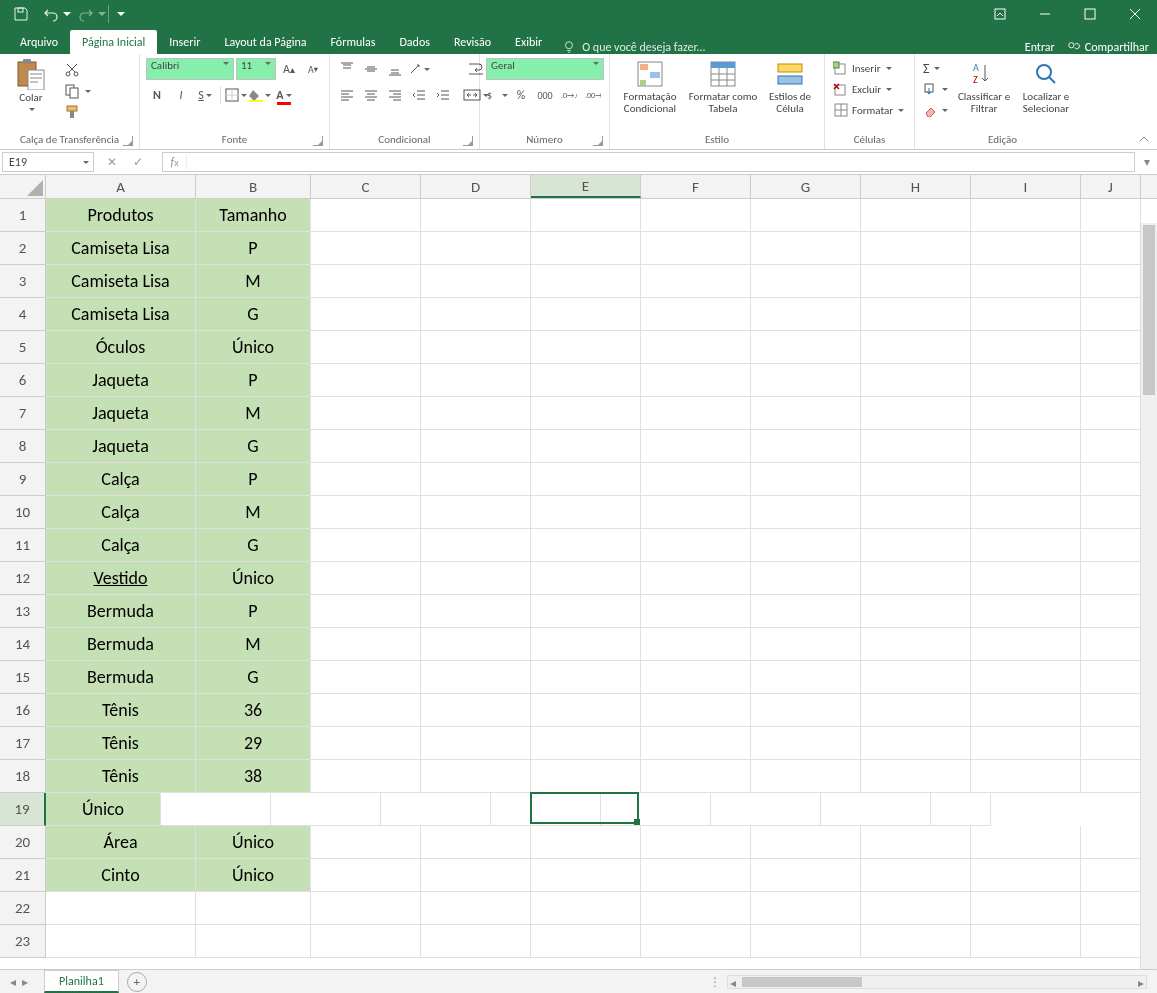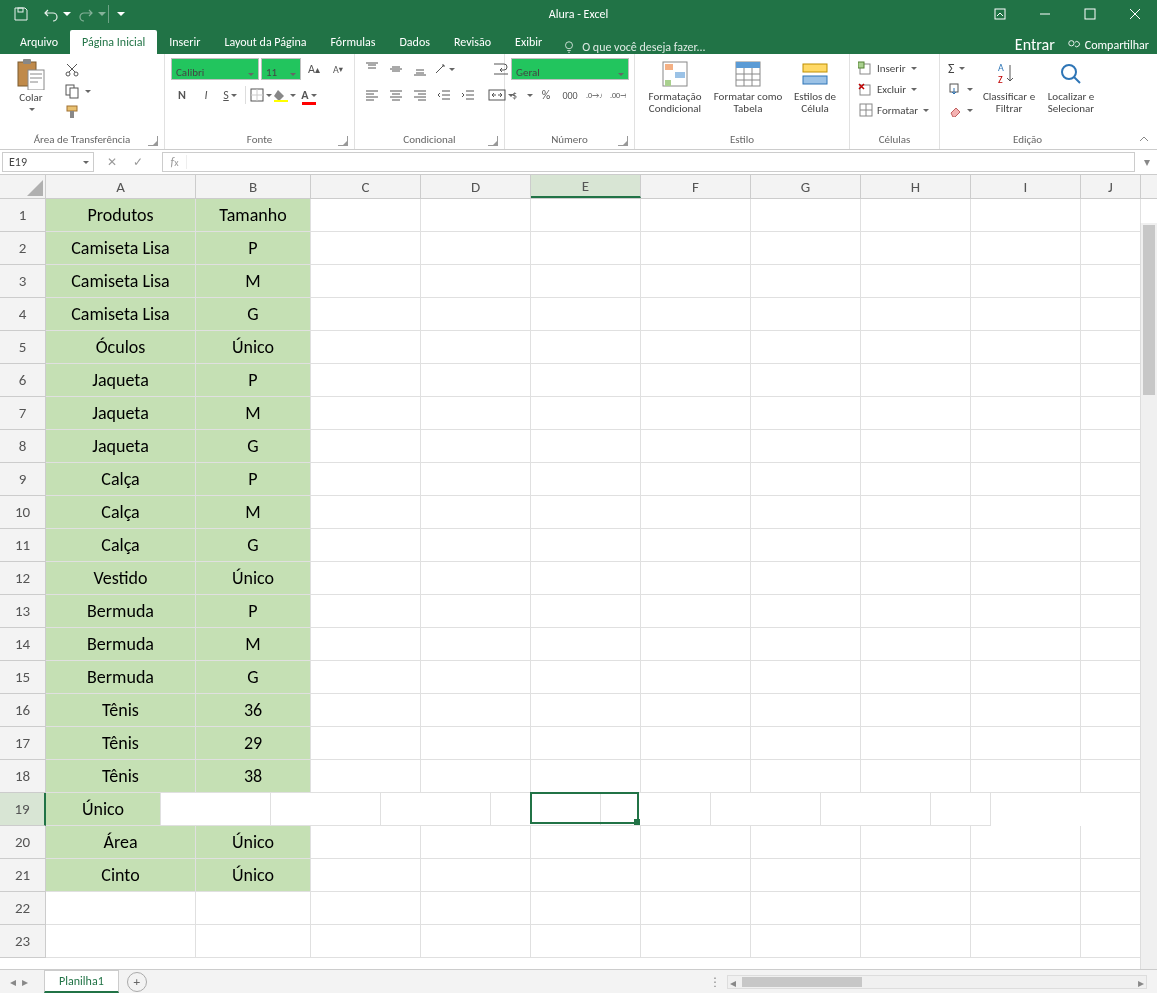--- a/index.html
+++ b/index.html
@@ -26,37 +26,37 @@
   .titlebar .winbtn{width:45px;height:28px;display:flex;align-items:center;justify-content:center;}
   .titlebar .winbtn svg{width:12px;height:12px;stroke:#fff;stroke-width:1;fill:none;}
 
   
   .tabstrip{height:26px;background:var(--excel-green);display:flex;align-items:flex-end;color:#fff;padding-left:8px;position:relative;}
   .tabstrip .tab{padding:5px 12px;font-size:12px;cursor:pointer;}
   .tabstrip .tab.active{background:#fff;color:var(--excel-green);border-radius:2px 2px 0 0;}
   .tabstrip .tellme{display:flex;align-items:center;margin-left:8px;opacity:.85;font-size:12px;}
   .tabstrip .tellme svg{width:14px;height:14px;margin-right:6px;fill:none;stroke:#fff;}
   .tabstrip .right{margin-left:auto;display:flex;align-items:center;padding-right:8px;gap:12px;}
-  .tabstrip .right .entrar{font-size:16px;}
+  .tabstrip .right .entrar{font-size:12px;}
   .tabstrip .right .share{display:flex;align-items:center;gap:4px;font-size:12px;}
 
   
   .ribbon{height:96px;background:#fff;border-bottom:1px solid #ccc;display:flex;position:relative;}
   .group{border-right:1px solid #e1e1e1;height:100%;display:flex;flex-direction:column;justify-content:space-between;padding:2px 6px 0 6px;}
   .group .body{flex:1;display:flex;align-items:flex-start;padding-top:2px;}
   .group .label{font-size:11px;color:#666;text-align:center;padding:2px 0 3px;white-space:nowrap;position:relative;}
   .group .label .dlaunch{position:absolute;right:0;bottom:3px;width:10px;height:10px;border:1px solid #999;border-top:none;border-left:none;}
   .group .label .dlaunch::after{content:"";position:absolute;right:-1px;bottom:-1px;border:3px solid transparent;border-bottom-color:#999;border-right-color:#999;}
   .bigbtn{display:flex;flex-direction:column;align-items:center;justify-content:flex-start;width:50px;font-size:11px;color:#444;text-align:center;gap:1px;}
   .bigbtn .icon{width:32px;height:32px;display:flex;align-items:center;justify-content:center;}
   .smallbtn{display:flex;align-items:center;font-size:11px;color:#444;gap:3px;height:20px;padding:0 2px;}
   .ddarrow{border:3px solid transparent;border-top-color:#666;margin-top:3px;margin-left:2px;}
   .stack{display:flex;flex-direction:column;gap:1px;}
   .row{display:flex;align-items:center;gap:2px;}
-  .combo{border:1px solid #c0c0c0;background:#22c55e;height:22px;display:flex;align-items:flex-end;padding:0 4px;font-size:11px;position:relative;}
+  .combo{border:1px solid #c0c0c0;background:#86efac;height:22px;display:flex;align-items:flex-start;padding:0 4px;font-size:11px;position:relative;}
   .combo .ddarrow{position:absolute;right:4px;}
   .iconbtn{width:22px;height:22px;display:flex;align-items:center;justify-content:center;color:#555;}
   .ribbon-collapse{position:absolute;right:6px;bottom:3px;width:14px;height:14px;}
 
   
   .fbar{height:25px;border-bottom:1px solid #ccc;display:flex;align-items:stretch;background:#fff;}
   .namebox{width:92px;border:1px solid #ccc;margin:2px;display:flex;align-items:center;padding:0 6px;font-size:12px;position:relative;}
   .namebox .ddarrow{position:absolute;right:4px;}
   .fbar .fxarea{display:flex;align-items:center;border:1px solid #ccc;margin:2px 2px 2px 8px;flex:1;}
   .fbar .fxbtn{width:24px;display:flex;align-items:center;justify-content:center;border-right:1px solid #eee;color:#999;font-size:12px;}
@@ -110,21 +110,20 @@
     <span class="dropdown-arrow"></span>
     <div class="btn" style="opacity:.45">
       <svg viewBox="0 0 16 16">
           <path d="M11 4l3 3-3 3M14 7H6a4 4 0 0 0 0 8" fill="none" stroke="#fff" stroke-width="1.2"></path>
         </svg>
     </div>
     <span class="dropdown-arrow" style="opacity:.45"></span>
     <span class="sep"></span>
     <span class="dropdown-arrow" style="margin-left:6px"></span>
   </div>
-  <div class="title">Alura - Excel</div>
   <div class="winbtns">
     <div class="winbtn">
         <svg viewBox="0 0 12 12">
           <rect x="1" y="1" width="10" height="10"></rect>
           <path d="M3 8l3-3 3 3"></path>
         </svg>
       </div>
     <div class="winbtn">
         <svg viewBox="0 0 12 12">
           <path d="M1 6h10"></path>
@@ -166,21 +165,21 @@
           <circle cx="5" cy="6" r="3" fill="none" stroke="#fff"></circle>
           <path d="M9 5a3 3 0 1 1 0 4" fill="none" stroke="#fff"></path>
         </svg>
       <span>Compartilhar</span>
     </span>
   </div>
 </div>
 
 <div class="ribbon">
 
-  <div class="group" style="width:165px">
+  <div class="group" style="width:140px">
     <div class="body">
       <div class="bigbtn">
         <div class="icon">
           <svg width="30" height="32" viewBox="0 0 30 32">
               <rect x="2" y="4" width="18" height="24" fill="#c08a4a" stroke="#7a5a2e"></rect>
               <rect x="7" y="1" width="8" height="5" rx="1" fill="#888"></rect>
               <rect x="12" y="12" width="16" height="20" fill="#fff" stroke="#888"></rect>
               <path d="M14 16h12M14 20h12M14 24h8" stroke="#888"></path>
             </svg>
         </div>
@@ -203,21 +202,21 @@
             <span class="ddarrow"></span>
           </div>
         <div class="smallbtn">
             <svg width="16" height="16" viewBox="0 0 16 16">
               <rect x="3" y="2" width="10" height="5" fill="#e8c070" stroke="#a07030"></rect>
               <rect x="6" y="7" width="4" height="7" fill="#888"></rect>
             </svg>
           </div>
       </div>
     </div>
-    <div class="label"><span>Área de Transferência</span><span class="dlaunch"></span></div>
+    <div class="label"><span>Calça de Transferência</span><span class="dlaunch"></span></div>
   </div>
 
   <div class="group" style="width:190px">
     <div class="body stack" style="width:100%;gap:4px">
       <div class="row">
         <div class="combo" style="width:88px">
             <span>Calibri</span>
             <span class="ddarrow"></span>
           </div>
         <div class="combo" style="width:40px">
@@ -647,21 +646,21 @@
         <div class="cell" style="width: 110px;"></div>
         <div class="cell" style="width: 110px;"></div>
         <div class="cell" style="width: 110px;"></div>
         <div class="cell" style="width: 110px;"></div>
         <div class="cell" style="width: 110px;"></div>
         <div class="cell" style="width: 110px;"></div>
         <div class="cell" style="width: 60px;"></div>
       </div>
       <div class="gridrow">
         <div class="rowhead">12</div>
-        <div class="cell data" style="width: 150px;">Vestido</div>
+        <div class="cell data" style="width: 150px; text-decoration: underline;">Vestido</div>
         <div class="cell data" style="width: 115px;">Único</div>
         <div class="cell" style="width: 110px;"></div>
         <div class="cell" style="width: 110px;"></div>
         <div class="cell" style="width: 110px;"></div>
         <div class="cell" style="width: 110px;"></div>
         <div class="cell" style="width: 110px;"></div>
         <div class="cell" style="width: 110px;"></div>
         <div class="cell" style="width: 110px;"></div>
         <div class="cell" style="width: 60px;"></div>
       </div>

